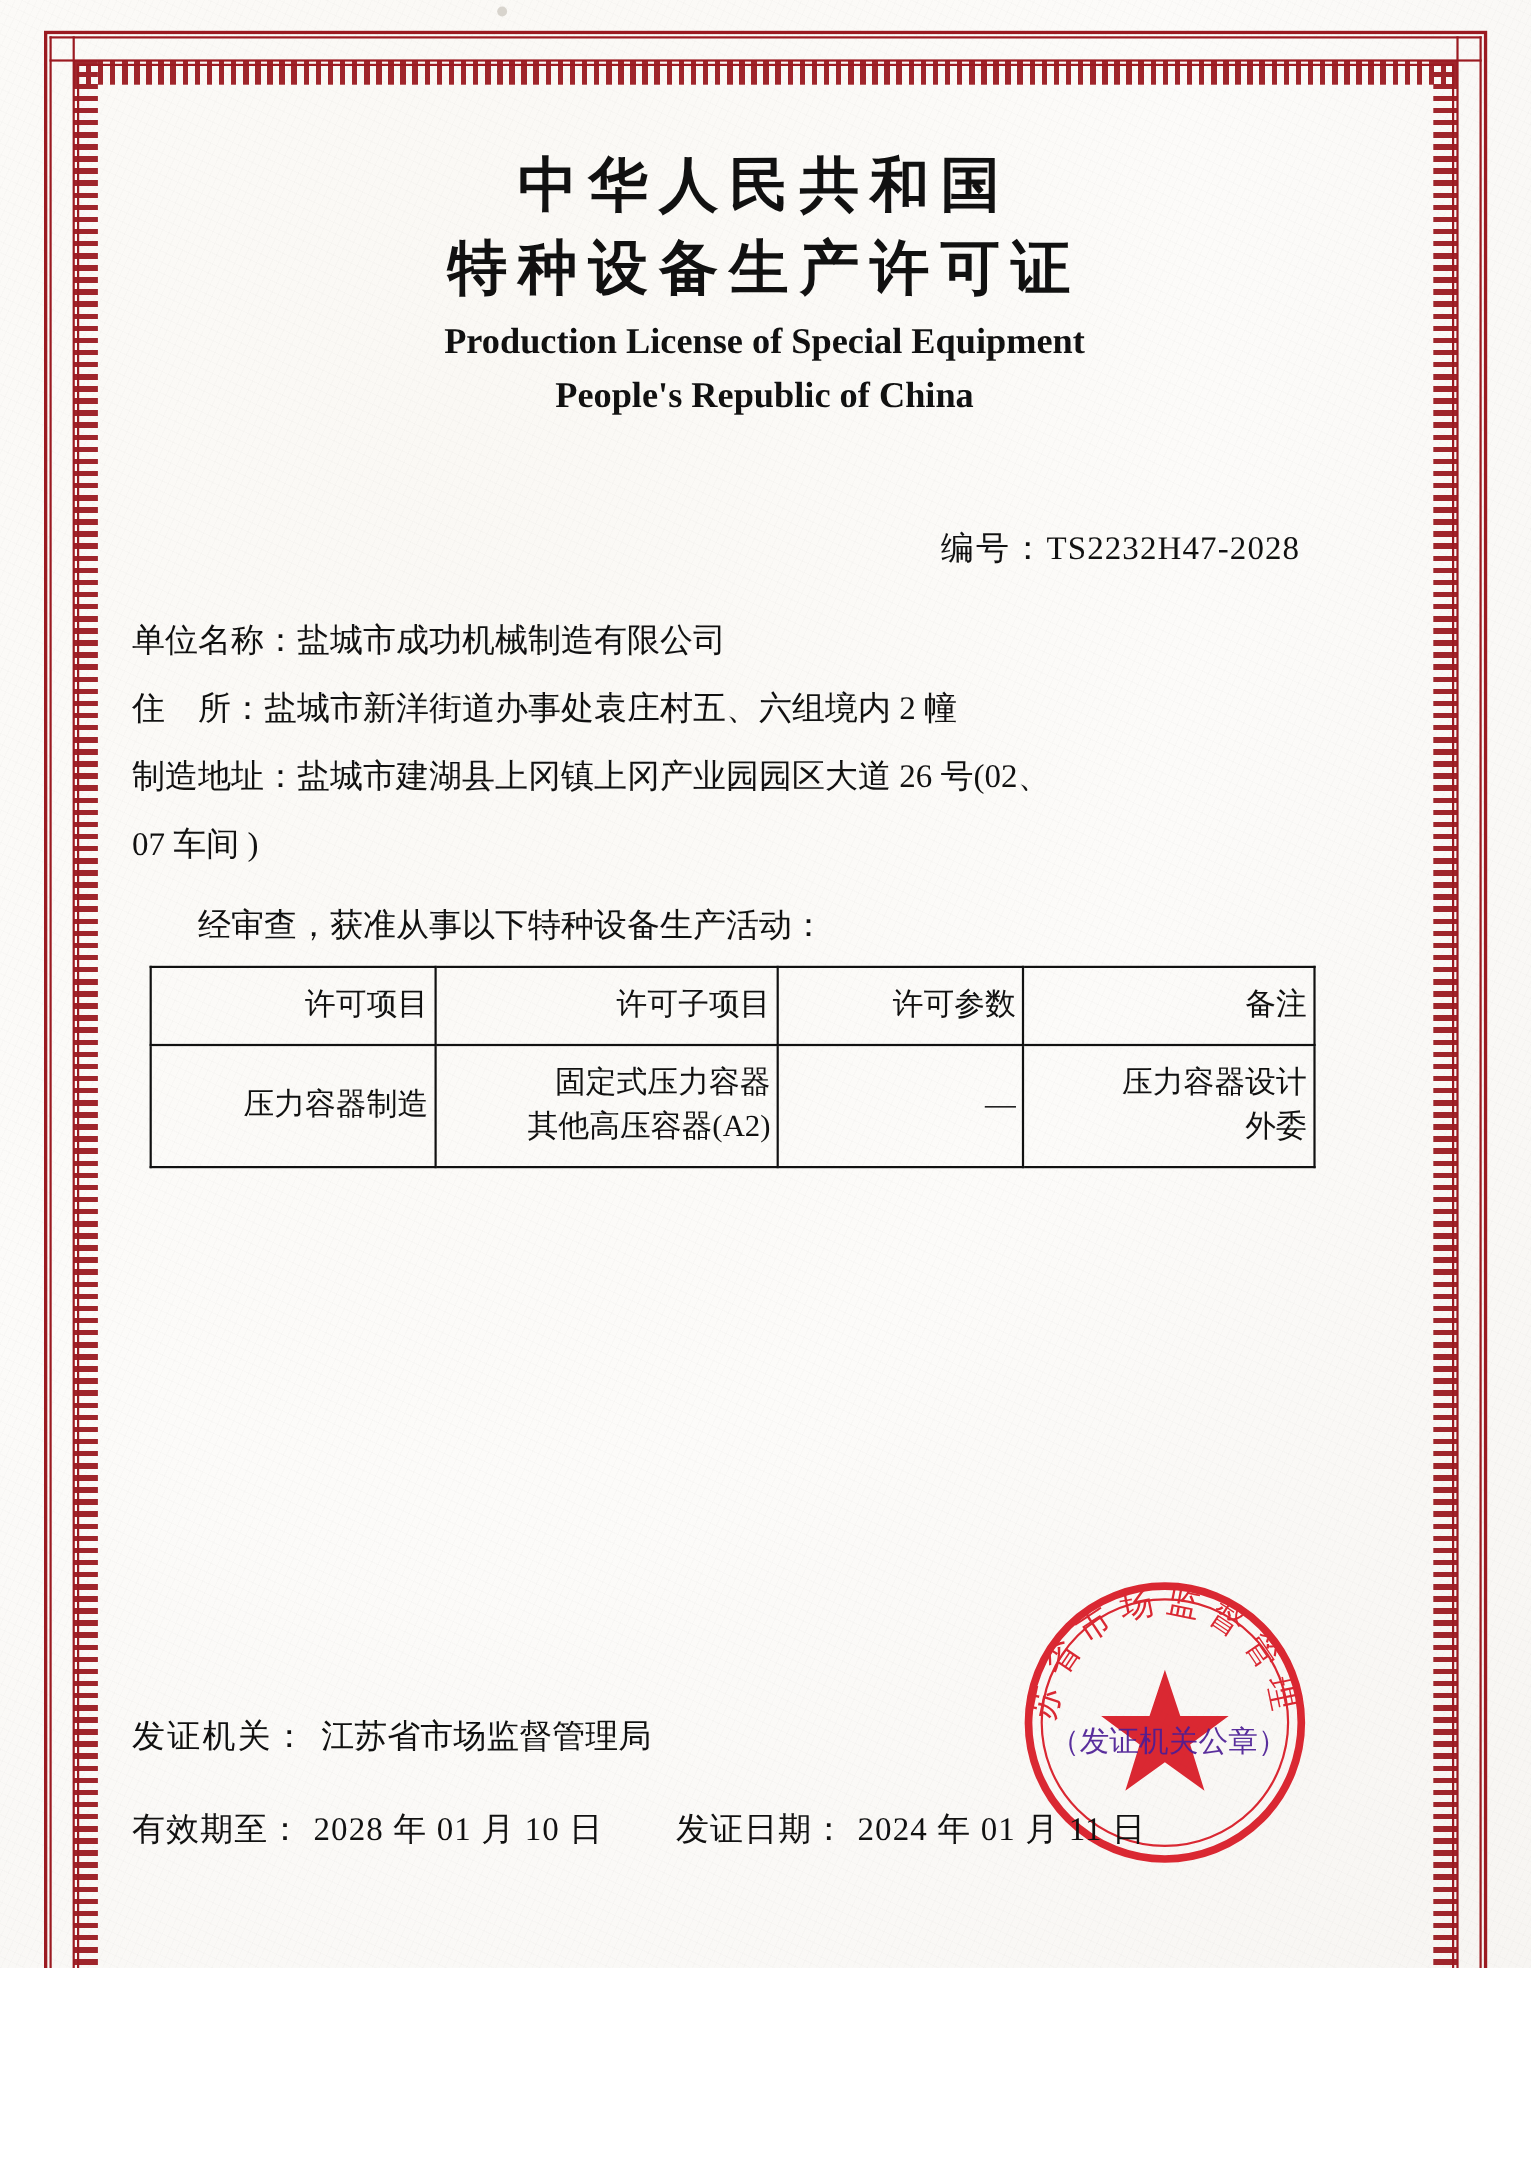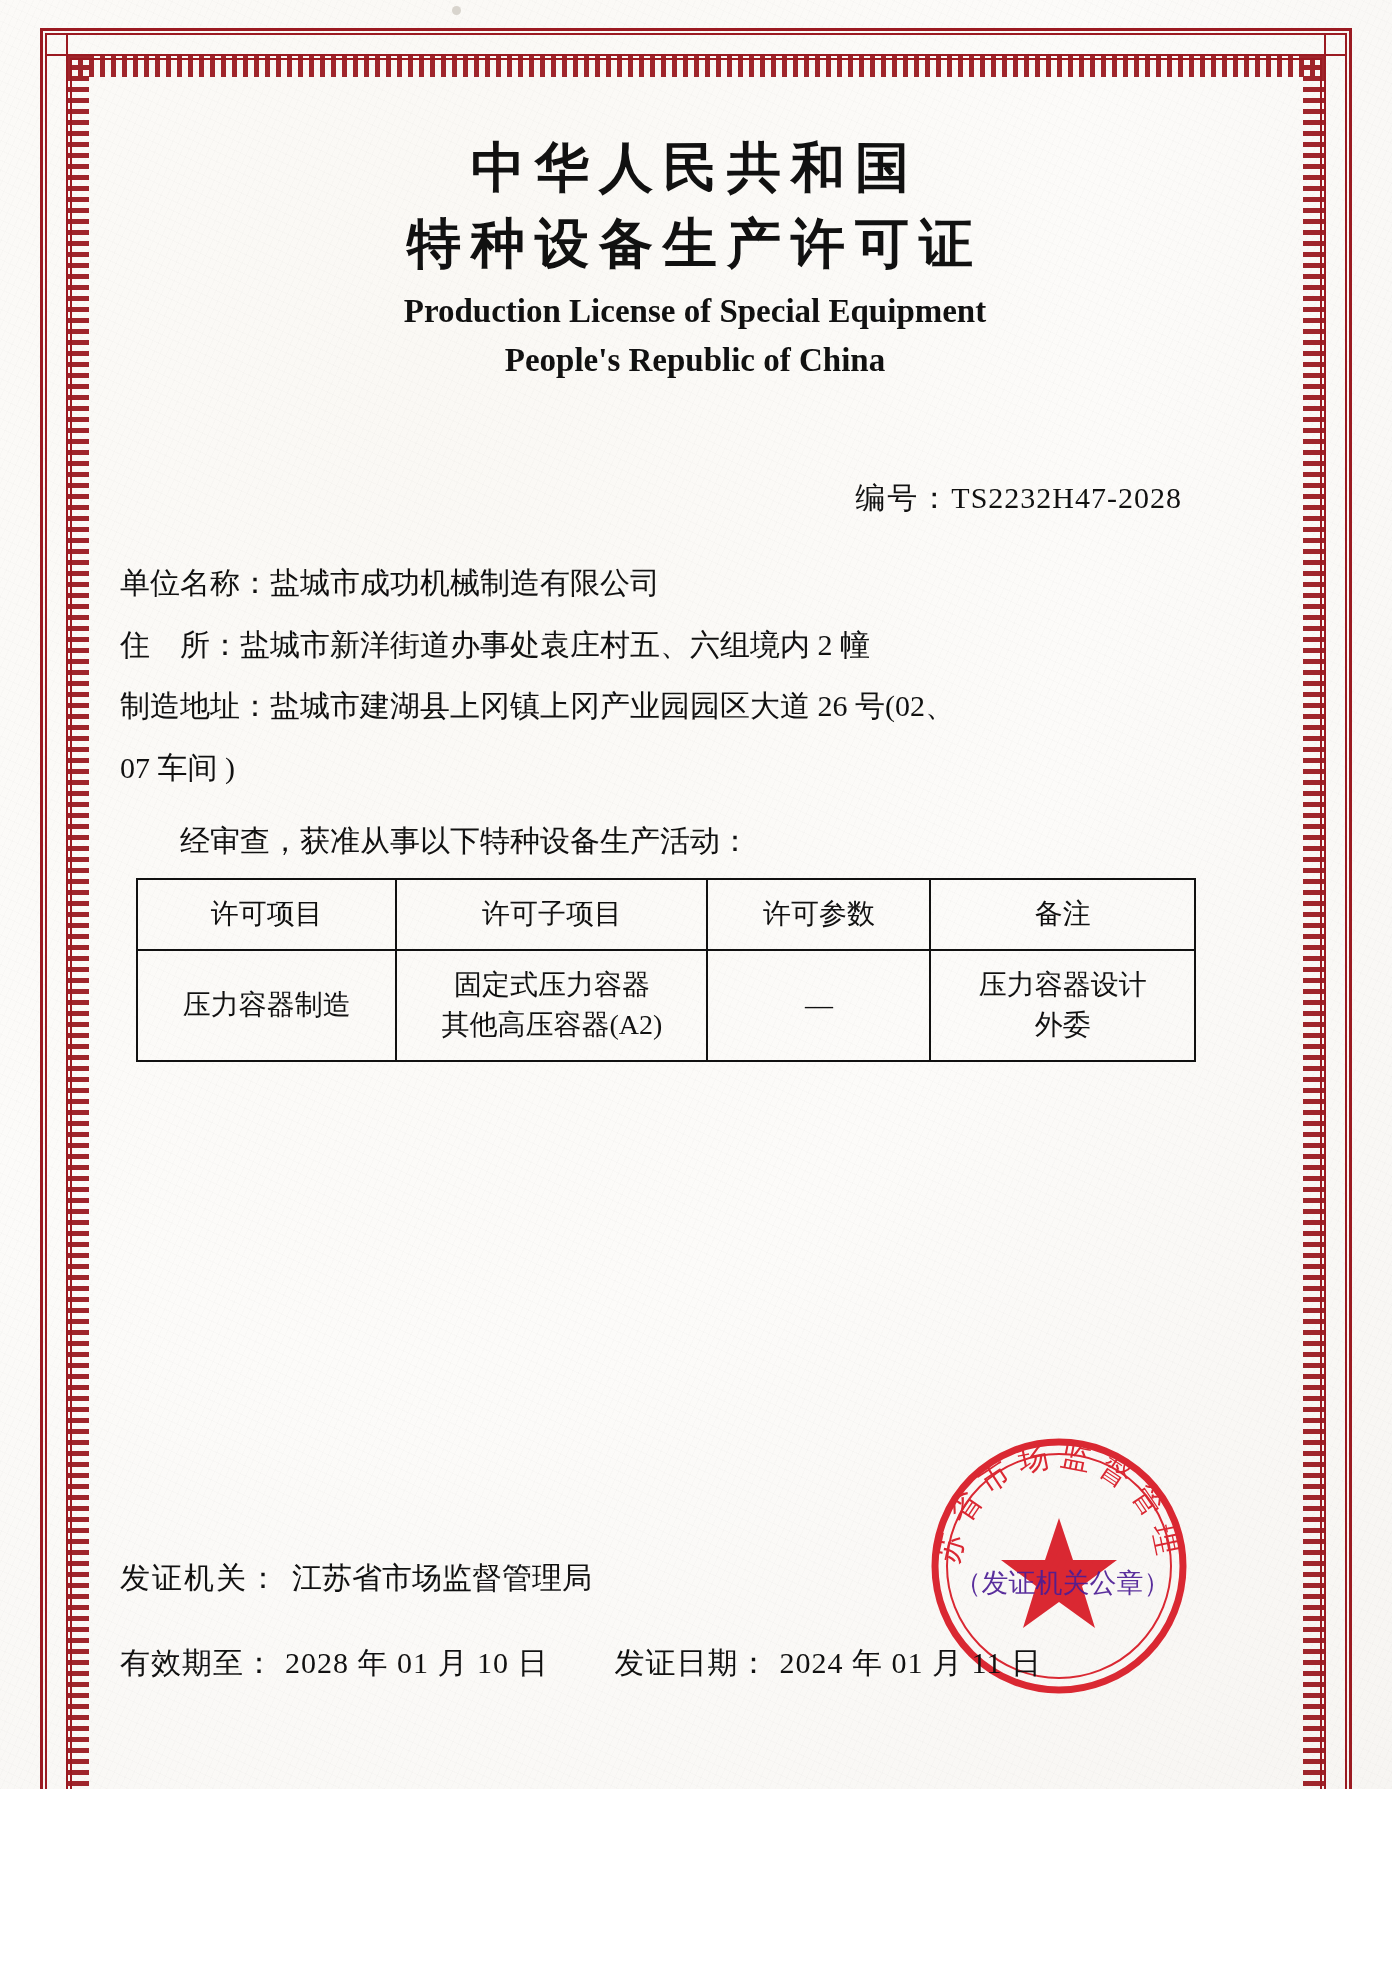--- a/index.html
+++ b/index.html
@@ -145,21 +145,21 @@
   table.license-table {
     margin-top: 16px;
     margin-left: 16px;
     border-collapse: collapse;
     width: 1060px;
     table-layout: fixed;
   }
   table.license-table th,
   table.license-table td {
     border: 2px solid #111;
-    text-align: center;
+    text-align: right;
     vertical-align: middle;
     font-size: 28px;
     padding: 14px 6px;
     line-height: 1.45;
   }
   table.license-table th { font-weight: 400; }
   .col1 { width: 250px; }
   .col2 { width: 300px; }
   .col3 { width: 215px; }
   .col4 { width: 255px; }

